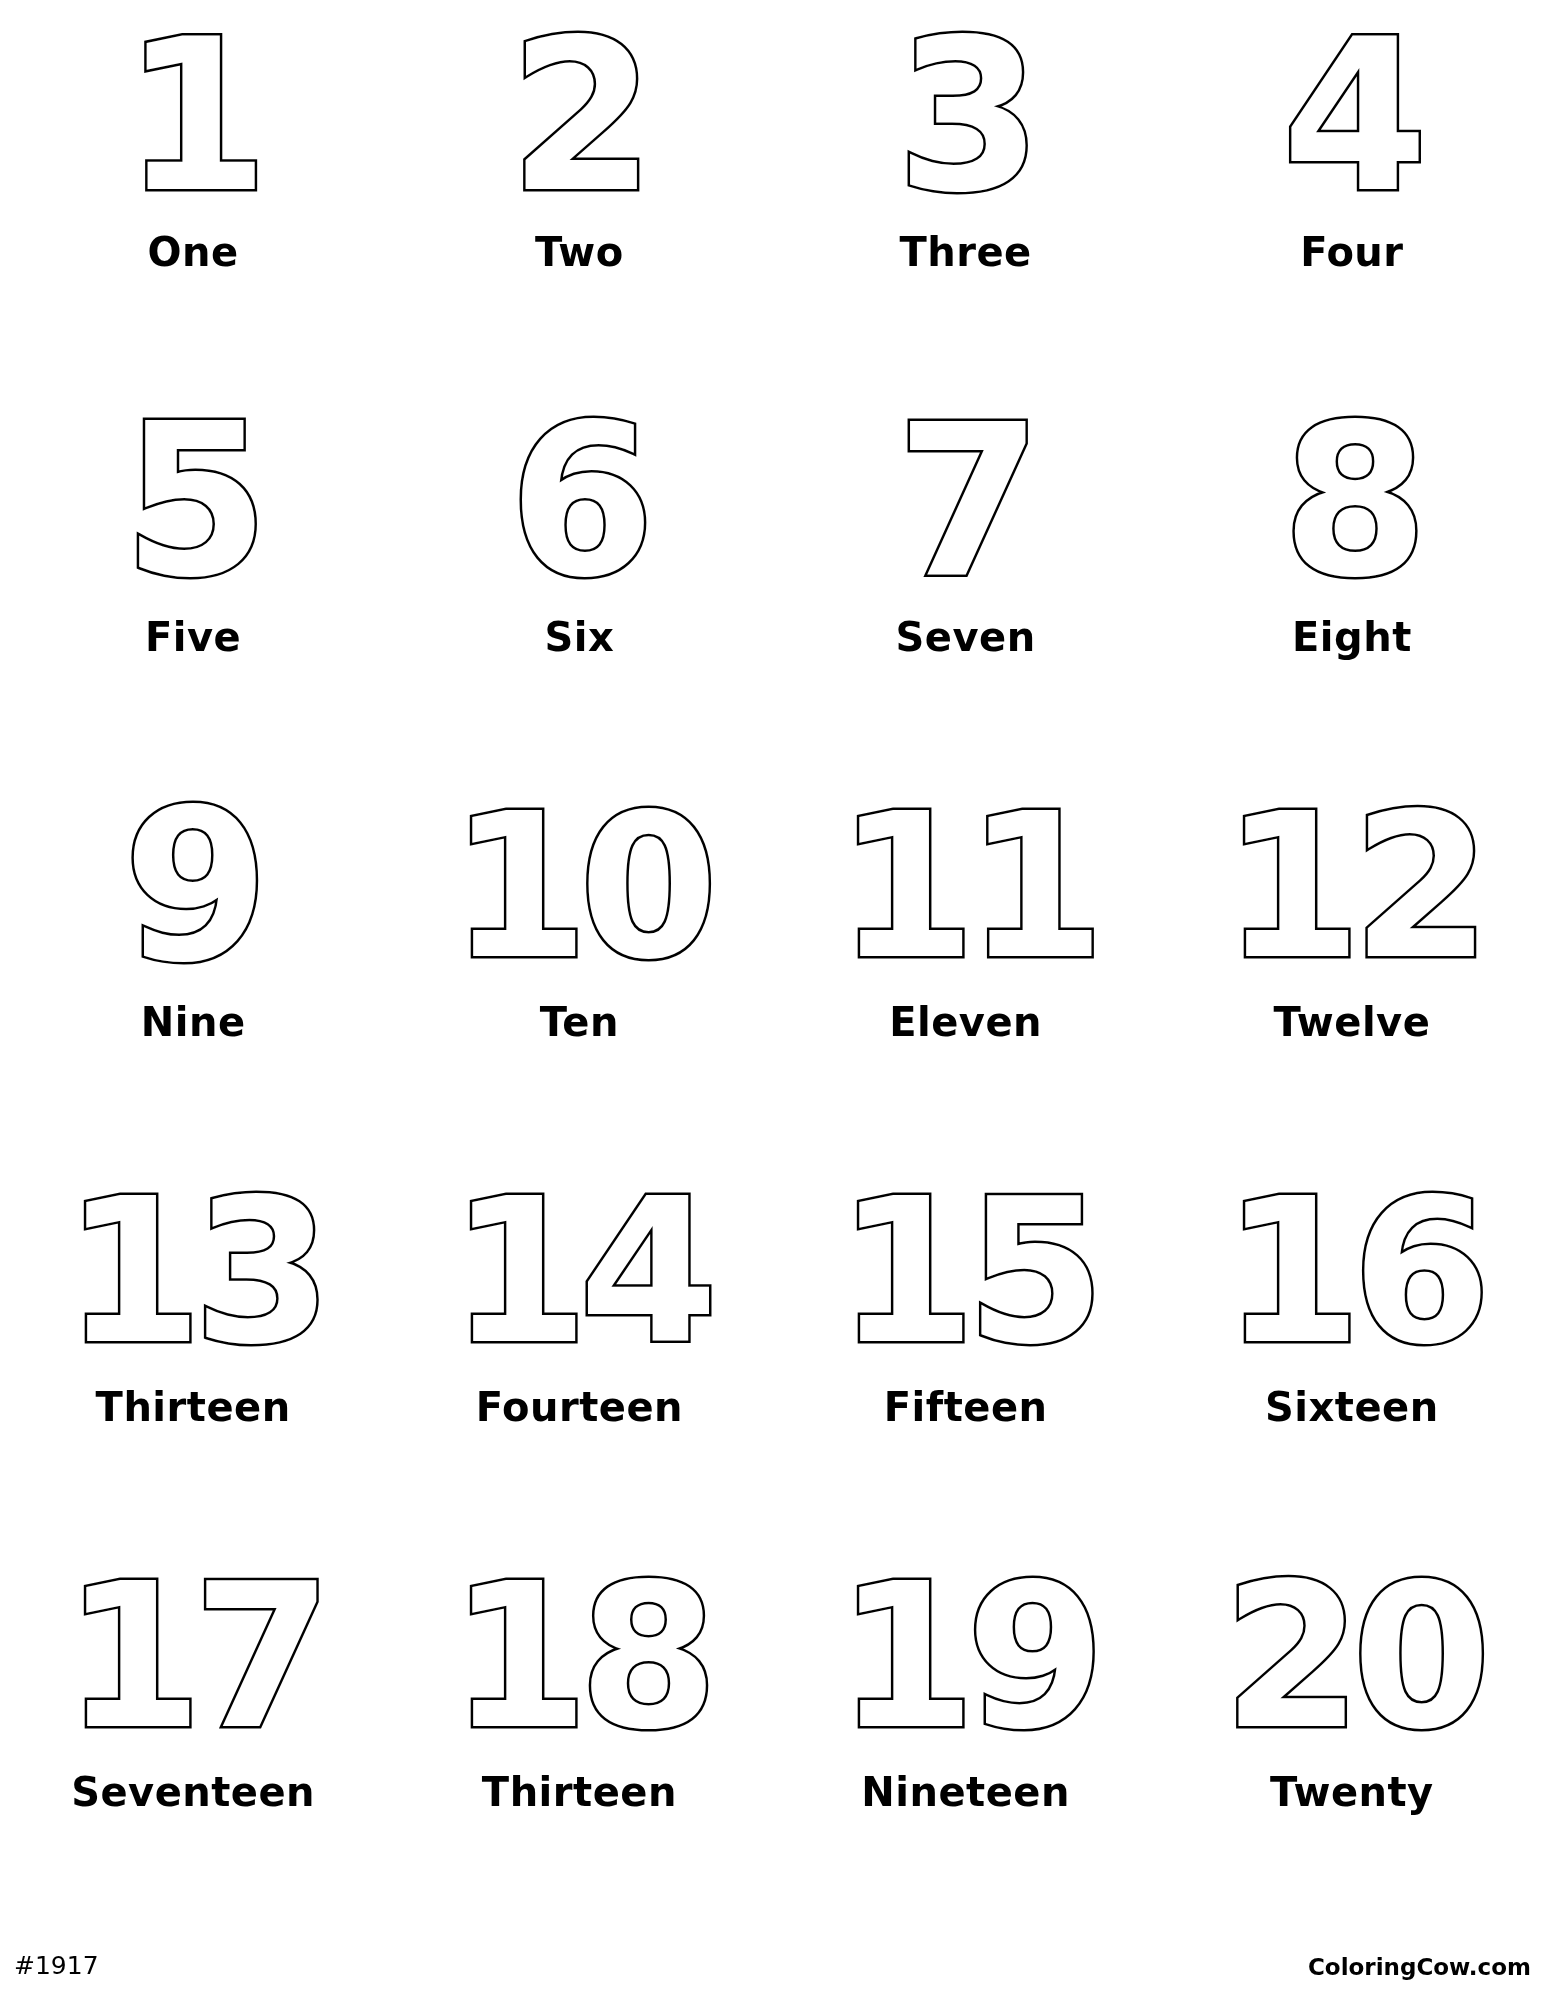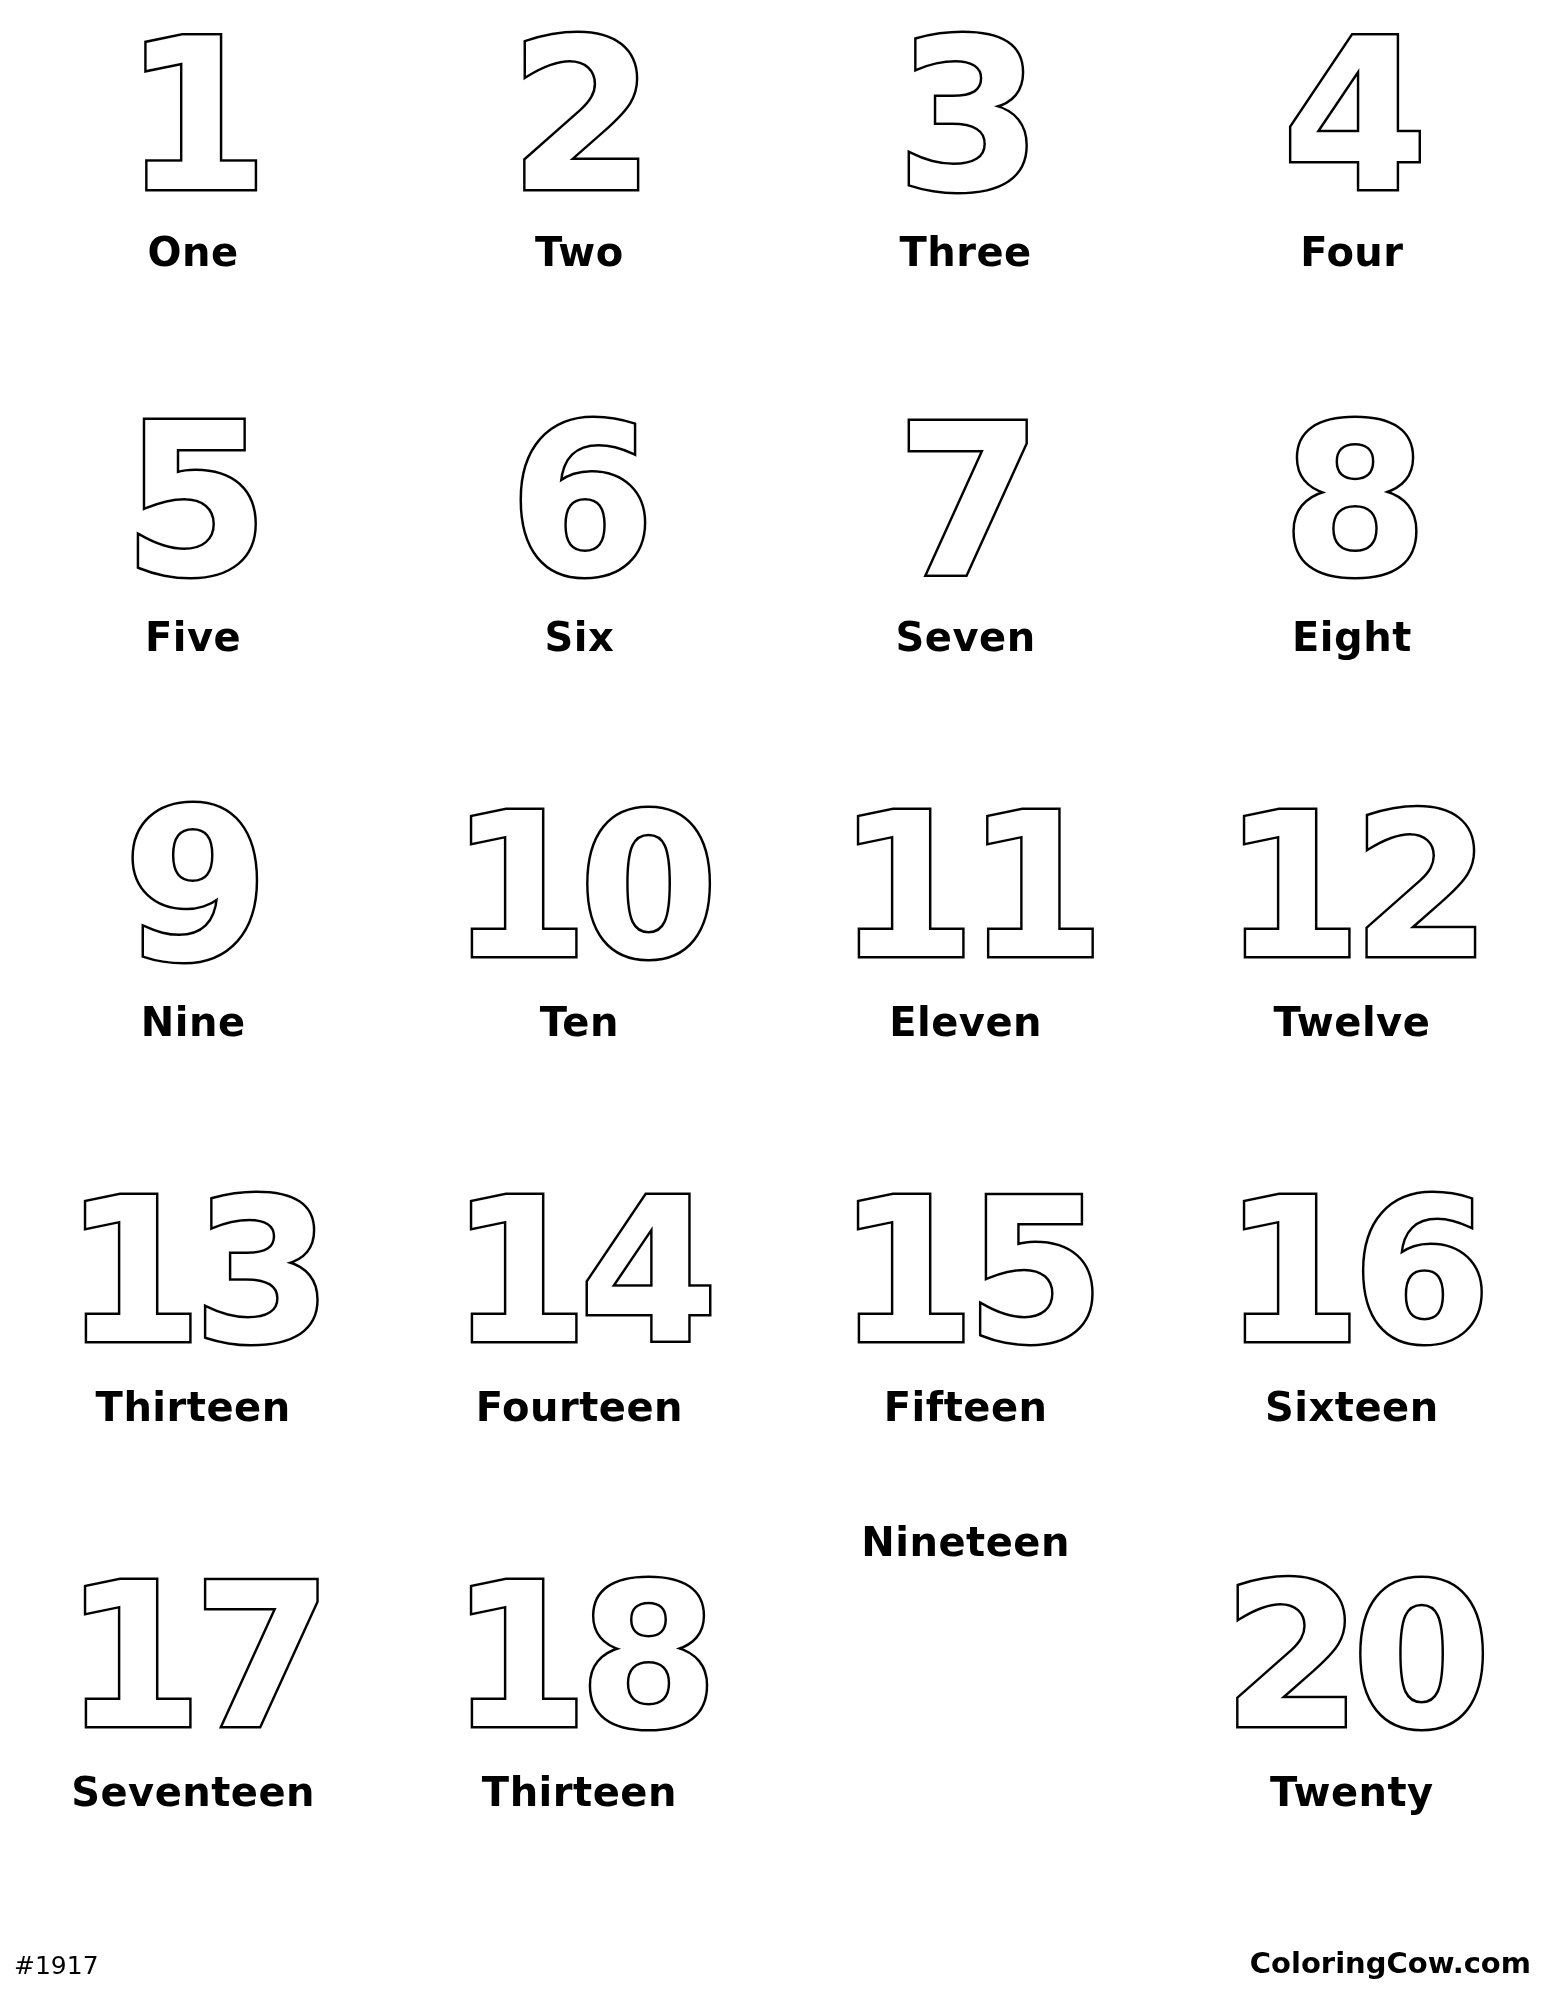--- a/index.html
+++ b/index.html
@@ -100,21 +100,21 @@
   }
 
   .footer-id {
     font-size: 25px;
     font-weight: normal;
     letter-spacing: 0px;
     padding-bottom: 8px;
   }
 
   .footer-brand {
-    font-size: 29px;
+    font-size: 23px;
     font-weight: bold;
     letter-spacing: 0px;
     padding-bottom: 8px;
   }
 </style>
 </head>
 <body>
 
 <div class="sheet">
 
@@ -276,20 +276,25 @@
     <div class="cell two-digit">
       <div class="numeral">
         <svg width="300" height="250" viewBox="0 0 300 250" aria-hidden="true">
           <text x="150" y="182" text-anchor="middle">18</text>
         </svg>
       </div>
       <div class="label">Thirteen</div>
     </div>
 
     <div class="cell two-digit">
+      <div class="numeral">
+        <svg width="300" height="250" viewBox="0 0 300 250" aria-hidden="true">
+          <text x="150" y="182" text-anchor="middle">19</text>
+        </svg>
+      </div>
       <div class="label">Nineteen</div>
     </div>
 
     <div class="cell two-digit">
       <div class="numeral">
         <svg width="300" height="250" viewBox="0 0 300 250" aria-hidden="true">
           <text x="150" y="182" text-anchor="middle">20</text>
         </svg>
       </div>
       <div class="label">Twenty</div>

